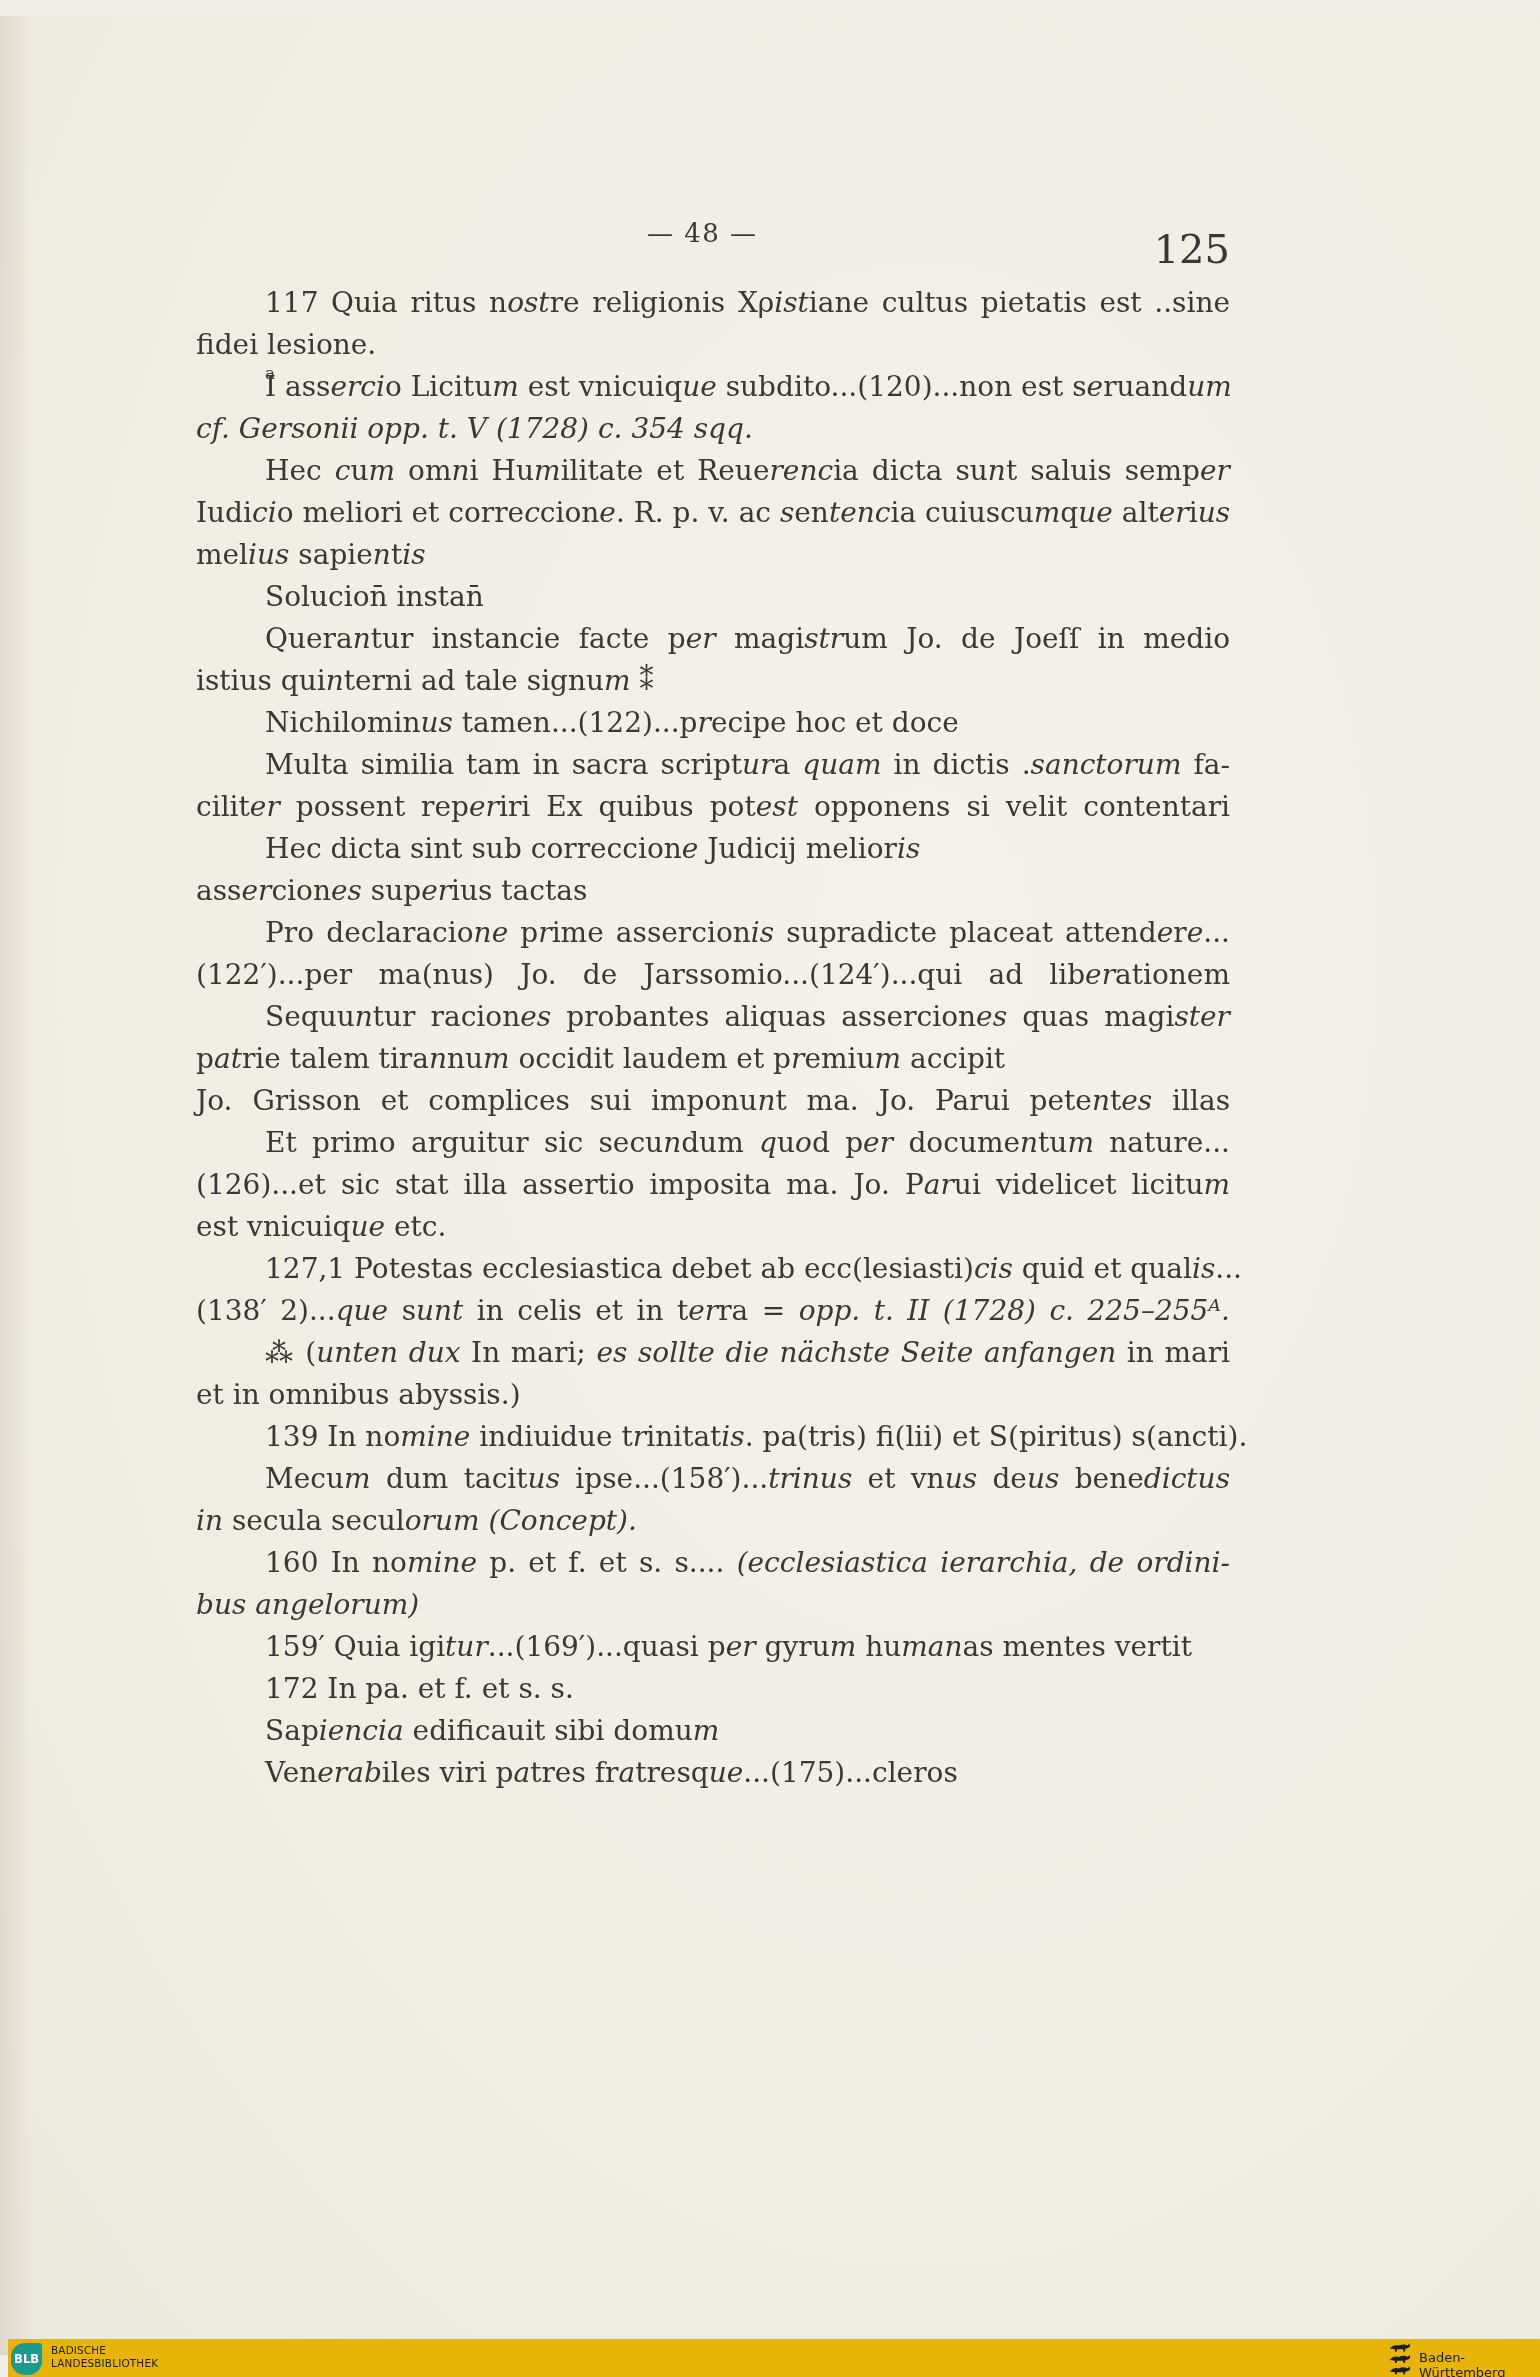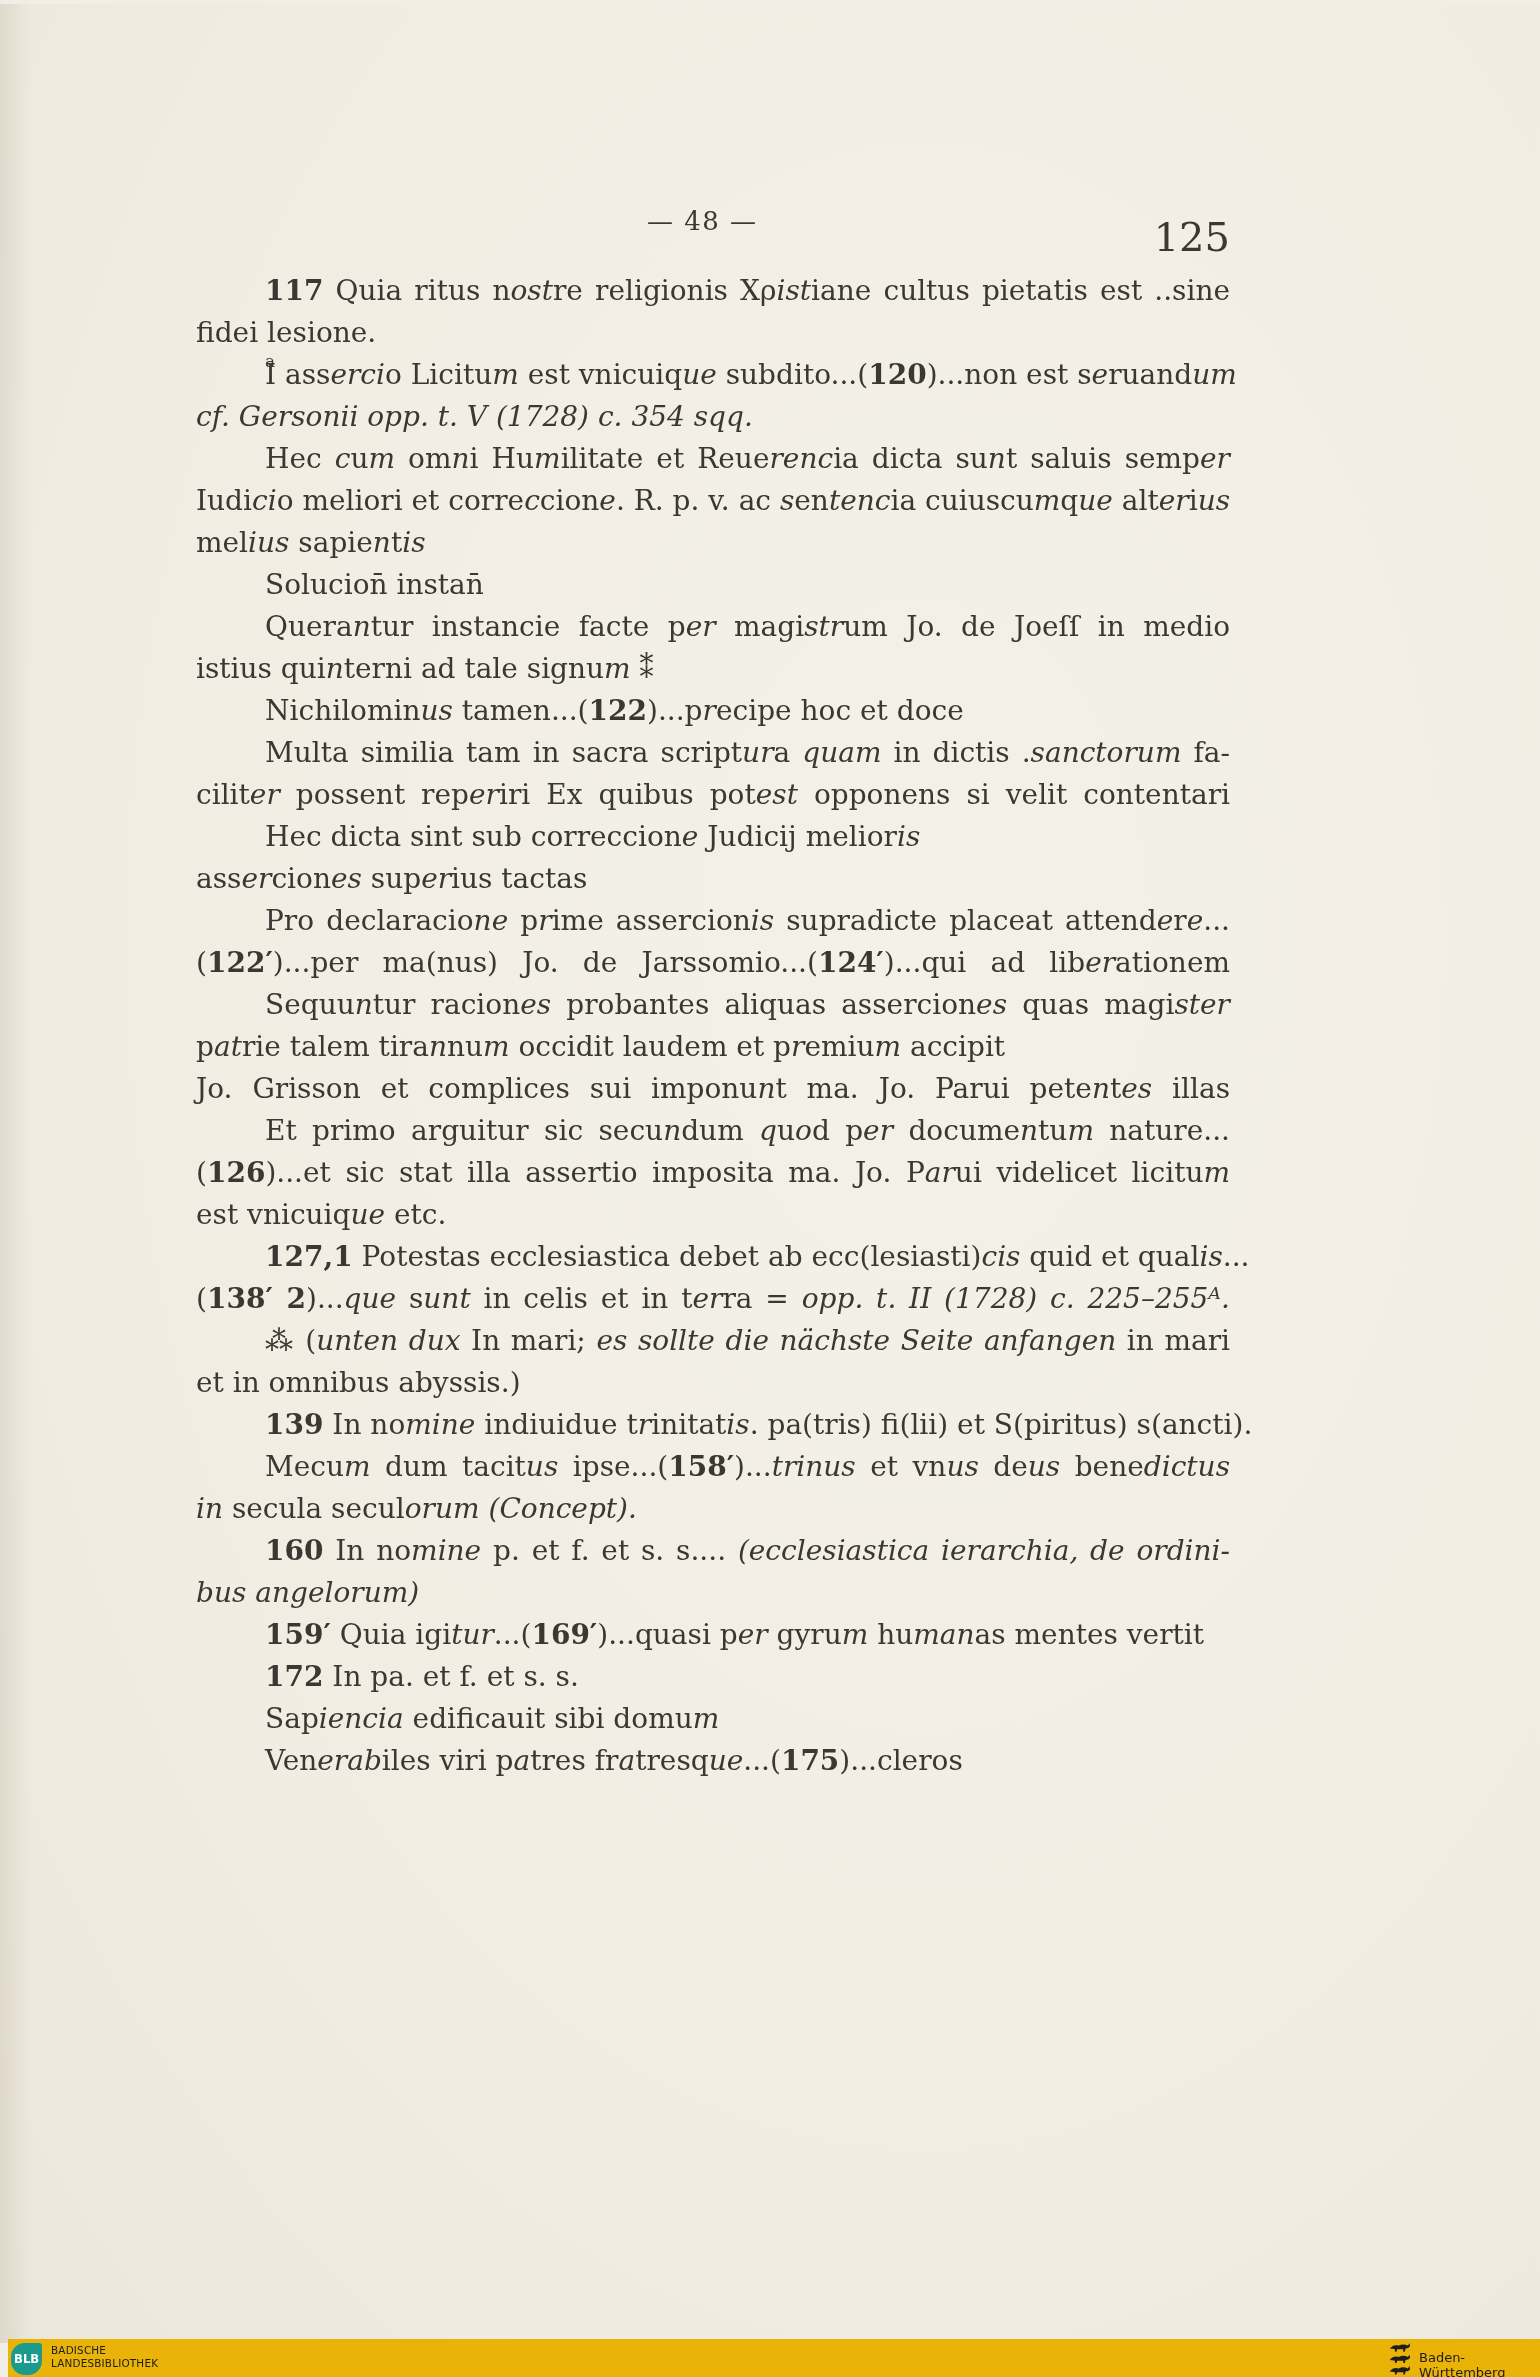--- a/index.html
+++ b/index.html
@@ -10,21 +10,21 @@
     width: 1540px;
     height: 2377px;
     position: relative;
     overflow: hidden;
     background: #f2eee5;
     font-family: "DejaVu Serif", "Liberation Serif", serif;
     color: #3b3733;
   }
   .page {
     position: absolute;
-    left: 0; top: 4px;
+    left: 0; top: 16px;
     width: 1540px; height: 2339px;
     background: radial-gradient(ellipse at 60% 40%, #f4f1e9 0%, #f1ede3 60%, #ece7db 100%);
   }
   .gutter-shadow {
     position: absolute;
     left: 0; top: 0; width: 31px; height: 2339px;
     background: linear-gradient(to right, rgba(180,170,150,0.25), rgba(180,170,150,0));
   }
   .running-head {
     position: absolute;
@@ -55,21 +55,21 @@
   }
   .line {
     height: 42px;
     white-space: nowrap;
     text-align: justify;
     text-align-last: justify;
     position: relative;
   }
   .line.indent { padding-left: 69px; }
   .line.last { text-align-last: left; }
-  .seg-b { font-weight: bold; }
+  .seg-b { font-weight: normal; }
   .seg-i { font-style: italic; }
   .sup-a {
     position: absolute;
     left: 69px;
     top: -14px;
     font-size: 17px;
   }
   .footer-bar {
     position: absolute;
     left: 8px; top: 2339px;

